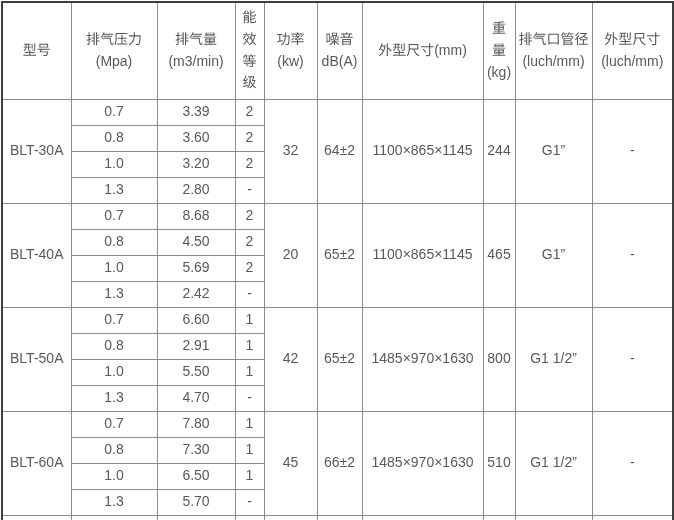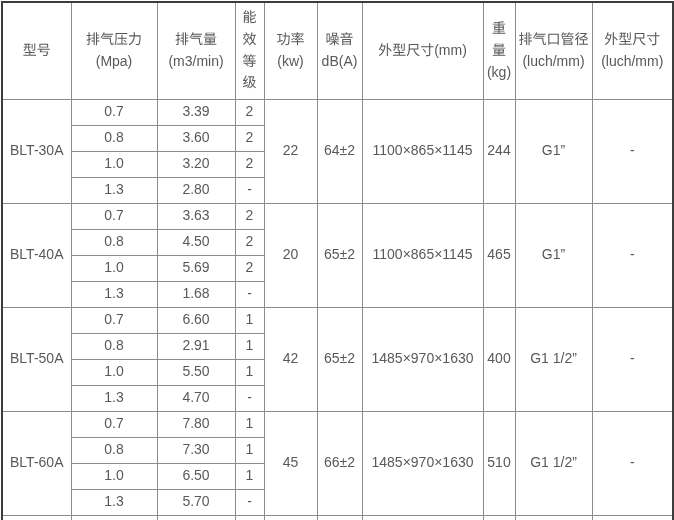--- a/index.html
+++ b/index.html
@@ -80,21 +80,21 @@
 (luch/mm)</th>
       </tr>
     </thead>
     <tbody>
 
       <tr>
         <td rowspan="4">BLT-30A</td>
         <td>0.7</td>
         <td>3.39</td>
         <td>2</td>
-        <td rowspan="4">22</td>
+        <td rowspan="4">32</td>
         <td rowspan="4">64±2</td>
         <td rowspan="4">1100×865×1145</td>
         <td rowspan="4">244</td>
         <td rowspan="4">G1”</td>
         <td rowspan="4">-</td>
       </tr>
       <tr>
         <td>0.8</td>
         <td>3.60</td>
         <td>2</td>
@@ -106,54 +106,54 @@
       </tr>
       <tr>
         <td>1.3</td>
         <td>2.80</td>
         <td>-</td>
       </tr>
 
       <tr>
         <td rowspan="4">BLT-40A</td>
         <td>0.7</td>
-        <td>3.63</td>
+        <td>8.68</td>
         <td>2</td>
         <td rowspan="4">20</td>
         <td rowspan="4">65±2</td>
         <td rowspan="4">1100×865×1145</td>
         <td rowspan="4">465</td>
         <td rowspan="4">G1”</td>
         <td rowspan="4">-</td>
       </tr>
       <tr>
         <td>0.8</td>
         <td>4.50</td>
         <td>2</td>
       </tr>
       <tr>
         <td>1.0</td>
         <td>5.69</td>
         <td>2</td>
       </tr>
       <tr>
         <td>1.3</td>
-        <td>1.68</td>
+        <td>2.42</td>
         <td>-</td>
       </tr>
 
       <tr>
         <td rowspan="4">BLT-50A</td>
         <td>0.7</td>
         <td>6.60</td>
         <td>1</td>
         <td rowspan="4">42</td>
         <td rowspan="4">65±2</td>
         <td rowspan="4">1485×970×1630</td>
-        <td rowspan="4">400</td>
+        <td rowspan="4">800</td>
         <td rowspan="4">G1 1/2”</td>
         <td rowspan="4">-</td>
       </tr>
       <tr>
         <td>0.8</td>
         <td>2.91</td>
         <td>1</td>
       </tr>
       <tr>
         <td>1.0</td>

